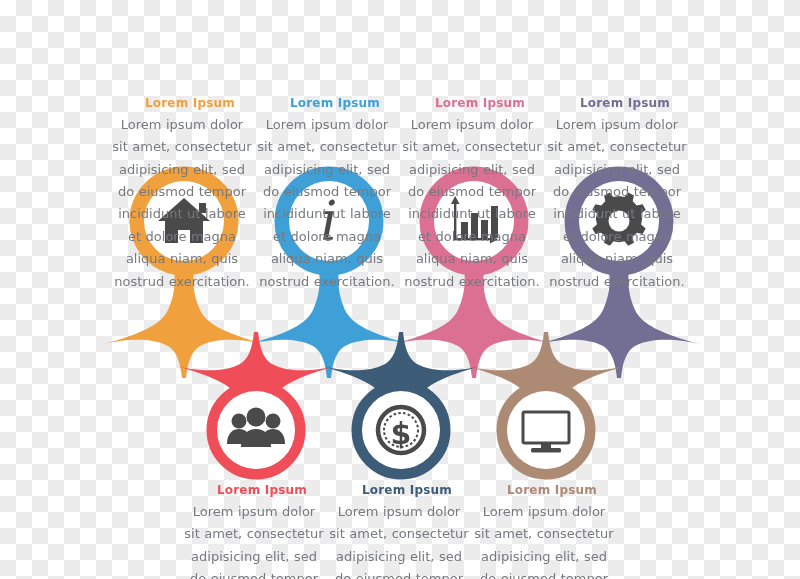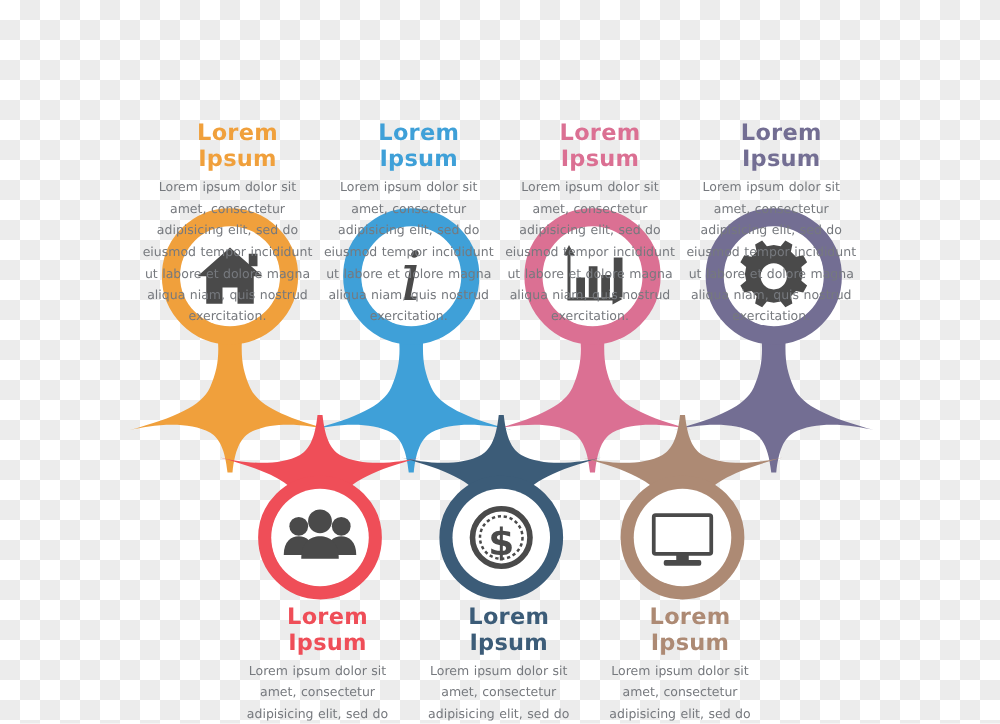--- a/index.html
+++ b/index.html
@@ -31,28 +31,28 @@
     width: 800px;
     height: 579px;
   }
   .text-block {
     position: absolute;
     width: 140px;
   }
   .tb-title {
     font-family: "DejaVu Sans", sans-serif;
     font-weight: bold;
-    font-size: 18px;
+    font-size: 12px;
     text-align: center;
     margin: 0 0 4px 16px;
     letter-spacing: 0.2px;
   }
   .tb-body {
     font-family: "DejaVu Sans", sans-serif;
-    font-size: 10px;
+    font-size: 13px;
     line-height: 1.72;
     color: #76797e;
     text-align: center;
     margin: 0;
     word-spacing: 0.4px;
   }
   
   #txt-0 { left: 112px; top: 96px; }
   #txt-1 { left: 257px; top: 96px; }
   #txt-2 { left: 402px; top: 96px; }

